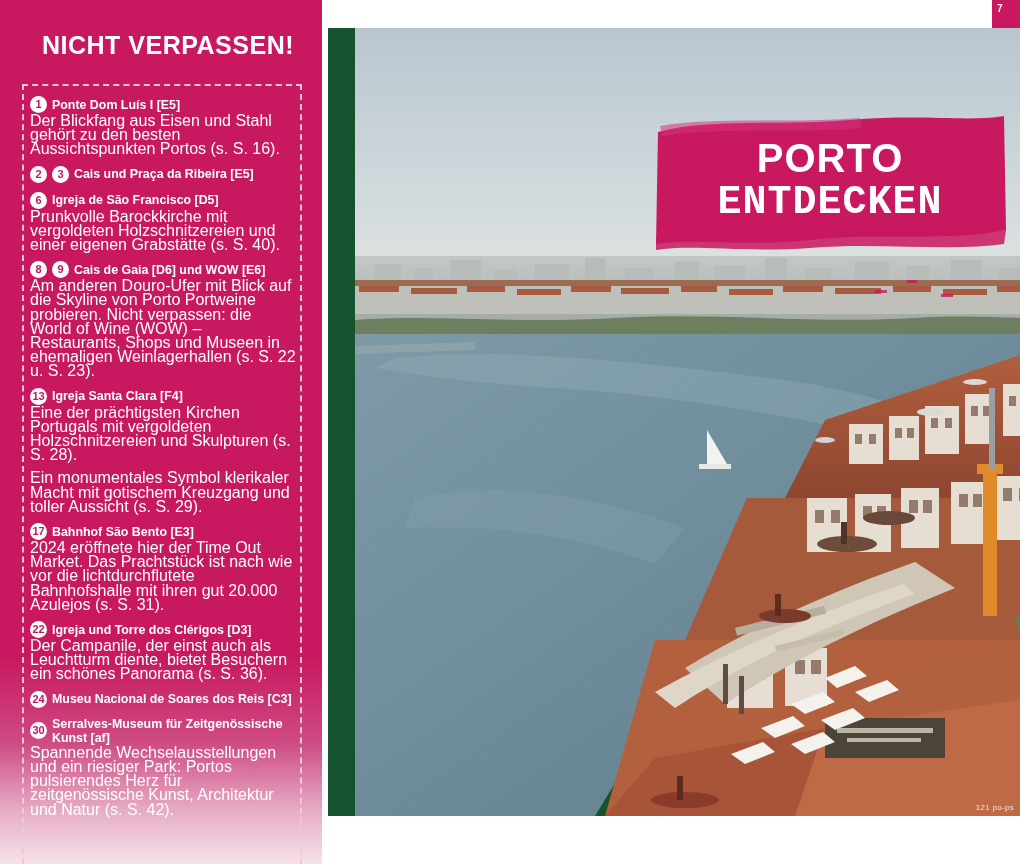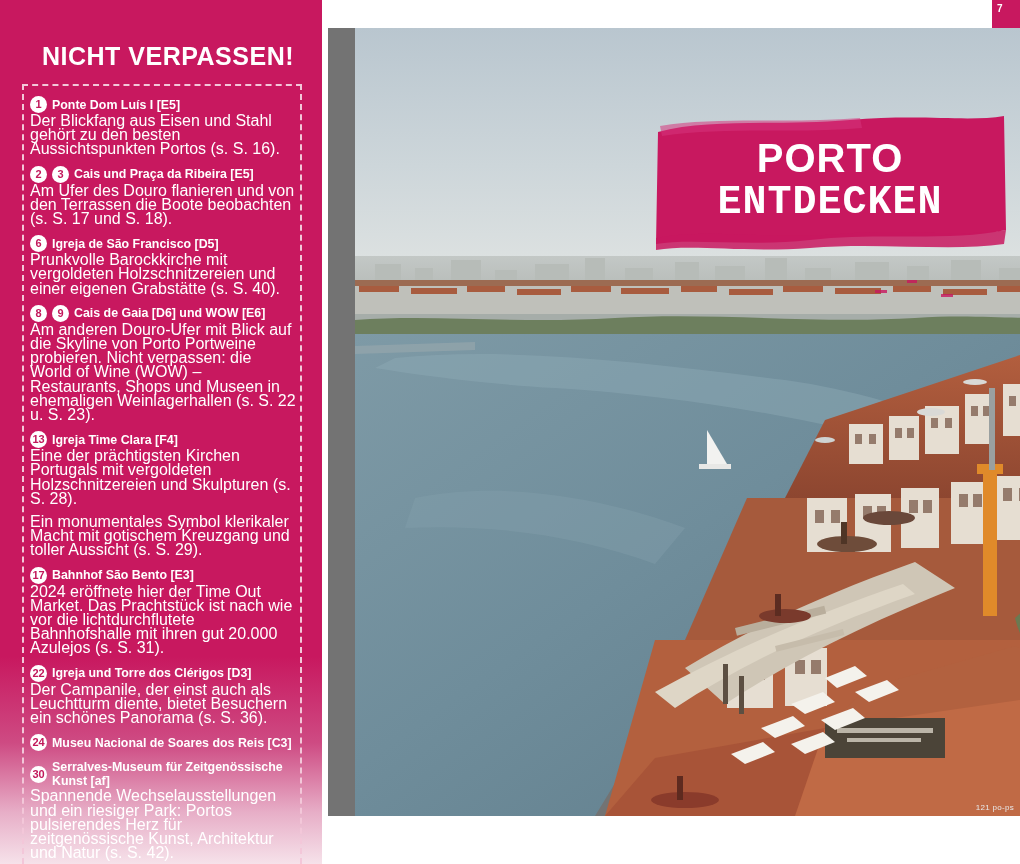--- a/index.html
+++ b/index.html
@@ -15,21 +15,21 @@
   .left-panel {
     position:absolute; left:0; top:0; width:322px; height:864px;
     background:#c2185b;
     background:linear-gradient(180deg,#c8185f 0%,#c8185f 76%,#ce4b83 86%,#e7aec7 94%,#f6e2ea 100%);
     overflow:hidden;
   }
   .left-panel-inner {
     position:absolute; left:0; top:0; width:322px; height:864px;
   }
   .panel-title {
-    position:absolute; left:42px; top:42px;
+    position:absolute; left:42px; top:31px;
     font-size:25px; font-weight:bold; color:#ffffff;
     letter-spacing:0.5px; white-space:nowrap;
   }
   .dashed-box {
     position:absolute; left:22px; top:84px; width:280px; height:780px;
     border:2px dashed #f3c7d9;
     border-bottom:none;
   }
   .list {
     position:absolute; left:30px; top:96px; width:266px;
@@ -55,21 +55,21 @@
   }
   
   .gutter {
     position:absolute; left:322px; top:0; width:6px; height:864px;
     background:#ffffff;
   }
   
   .photo {
     position:absolute; left:328px; top:28px; width:692px; height:788px;
     overflow:hidden;
-    background:#737373;
+    background:#14532d;
     padding-left:27px;
   }
   .photo svg { display:block; }
   .photo-credit {
     position:absolute; right:6px; bottom:4px;
     font-size:8px; color:#e8e8e8;
     letter-spacing:0.3px;
   }
   
   .page-tab {
@@ -113,41 +113,40 @@
           <span class="entry-title">Ponte Dom Luís I [E5]</span>
         </div>
         <div class="entry-body">Der Blickfang aus Eisen und Stahl gehört zu den besten Aussichtspunkten Portos (s. S. 16).</div>
       </div>
       <div class="entry">
         <div class="entry-head">
           <span class="num">2</span>
           <span class="num">3</span>
           <span class="entry-title">Cais und Praça da Ribeira [E5]</span>
         </div>
-        <div class="entry-body">Am Ufer des Douro flanieren und von den Terrassen die Boote beobachten (s. S. 17 und S. 18).</div>
       </div>
       <div class="entry">
         <div class="entry-head">
           <span class="num">6</span>
           <span class="entry-title">Igreja de São Francisco [D5]</span>
         </div>
         <div class="entry-body">Prunkvolle Barockkirche mit vergoldeten Holzschnitzereien und einer eigenen Grabstätte (s. S. 40).</div>
       </div>
       <div class="entry">
         <div class="entry-head">
           <span class="num">8</span>
           <span class="num">9</span>
           <span class="entry-title">Cais de Gaia [D6] und WOW [E6]</span>
         </div>
         <div class="entry-body">Am anderen Douro-Ufer mit Blick auf die Skyline von Porto Portweine probieren. Nicht verpassen: die World of Wine (WOW) – Restaurants, Shops und Museen in ehemaligen Weinlagerhallen (s. S. 22 u. S. 23).</div>
       </div>
       <div class="entry">
         <div class="entry-head">
           <span class="num">13</span>
-          <span class="entry-title">Igreja Time Clara [F4]</span>
+          <span class="entry-title">Igreja Santa Clara [F4]</span>
         </div>
         <div class="entry-body">Eine der prächtigsten Kirchen Portugals mit vergoldeten Holzschnitzereien und Skulpturen (s. S. 28).</div>
       </div>
       <div class="entry">
         <div class="entry-body">Ein monumentales Symbol klerikaler Macht mit gotischem Kreuzgang und toller Aussicht (s. S. 29).</div>
       </div>
       <div class="entry">
         <div class="entry-head">
           <span class="num">17</span>
           <span class="entry-title">Bahnhof São Bento [E3]</span>

